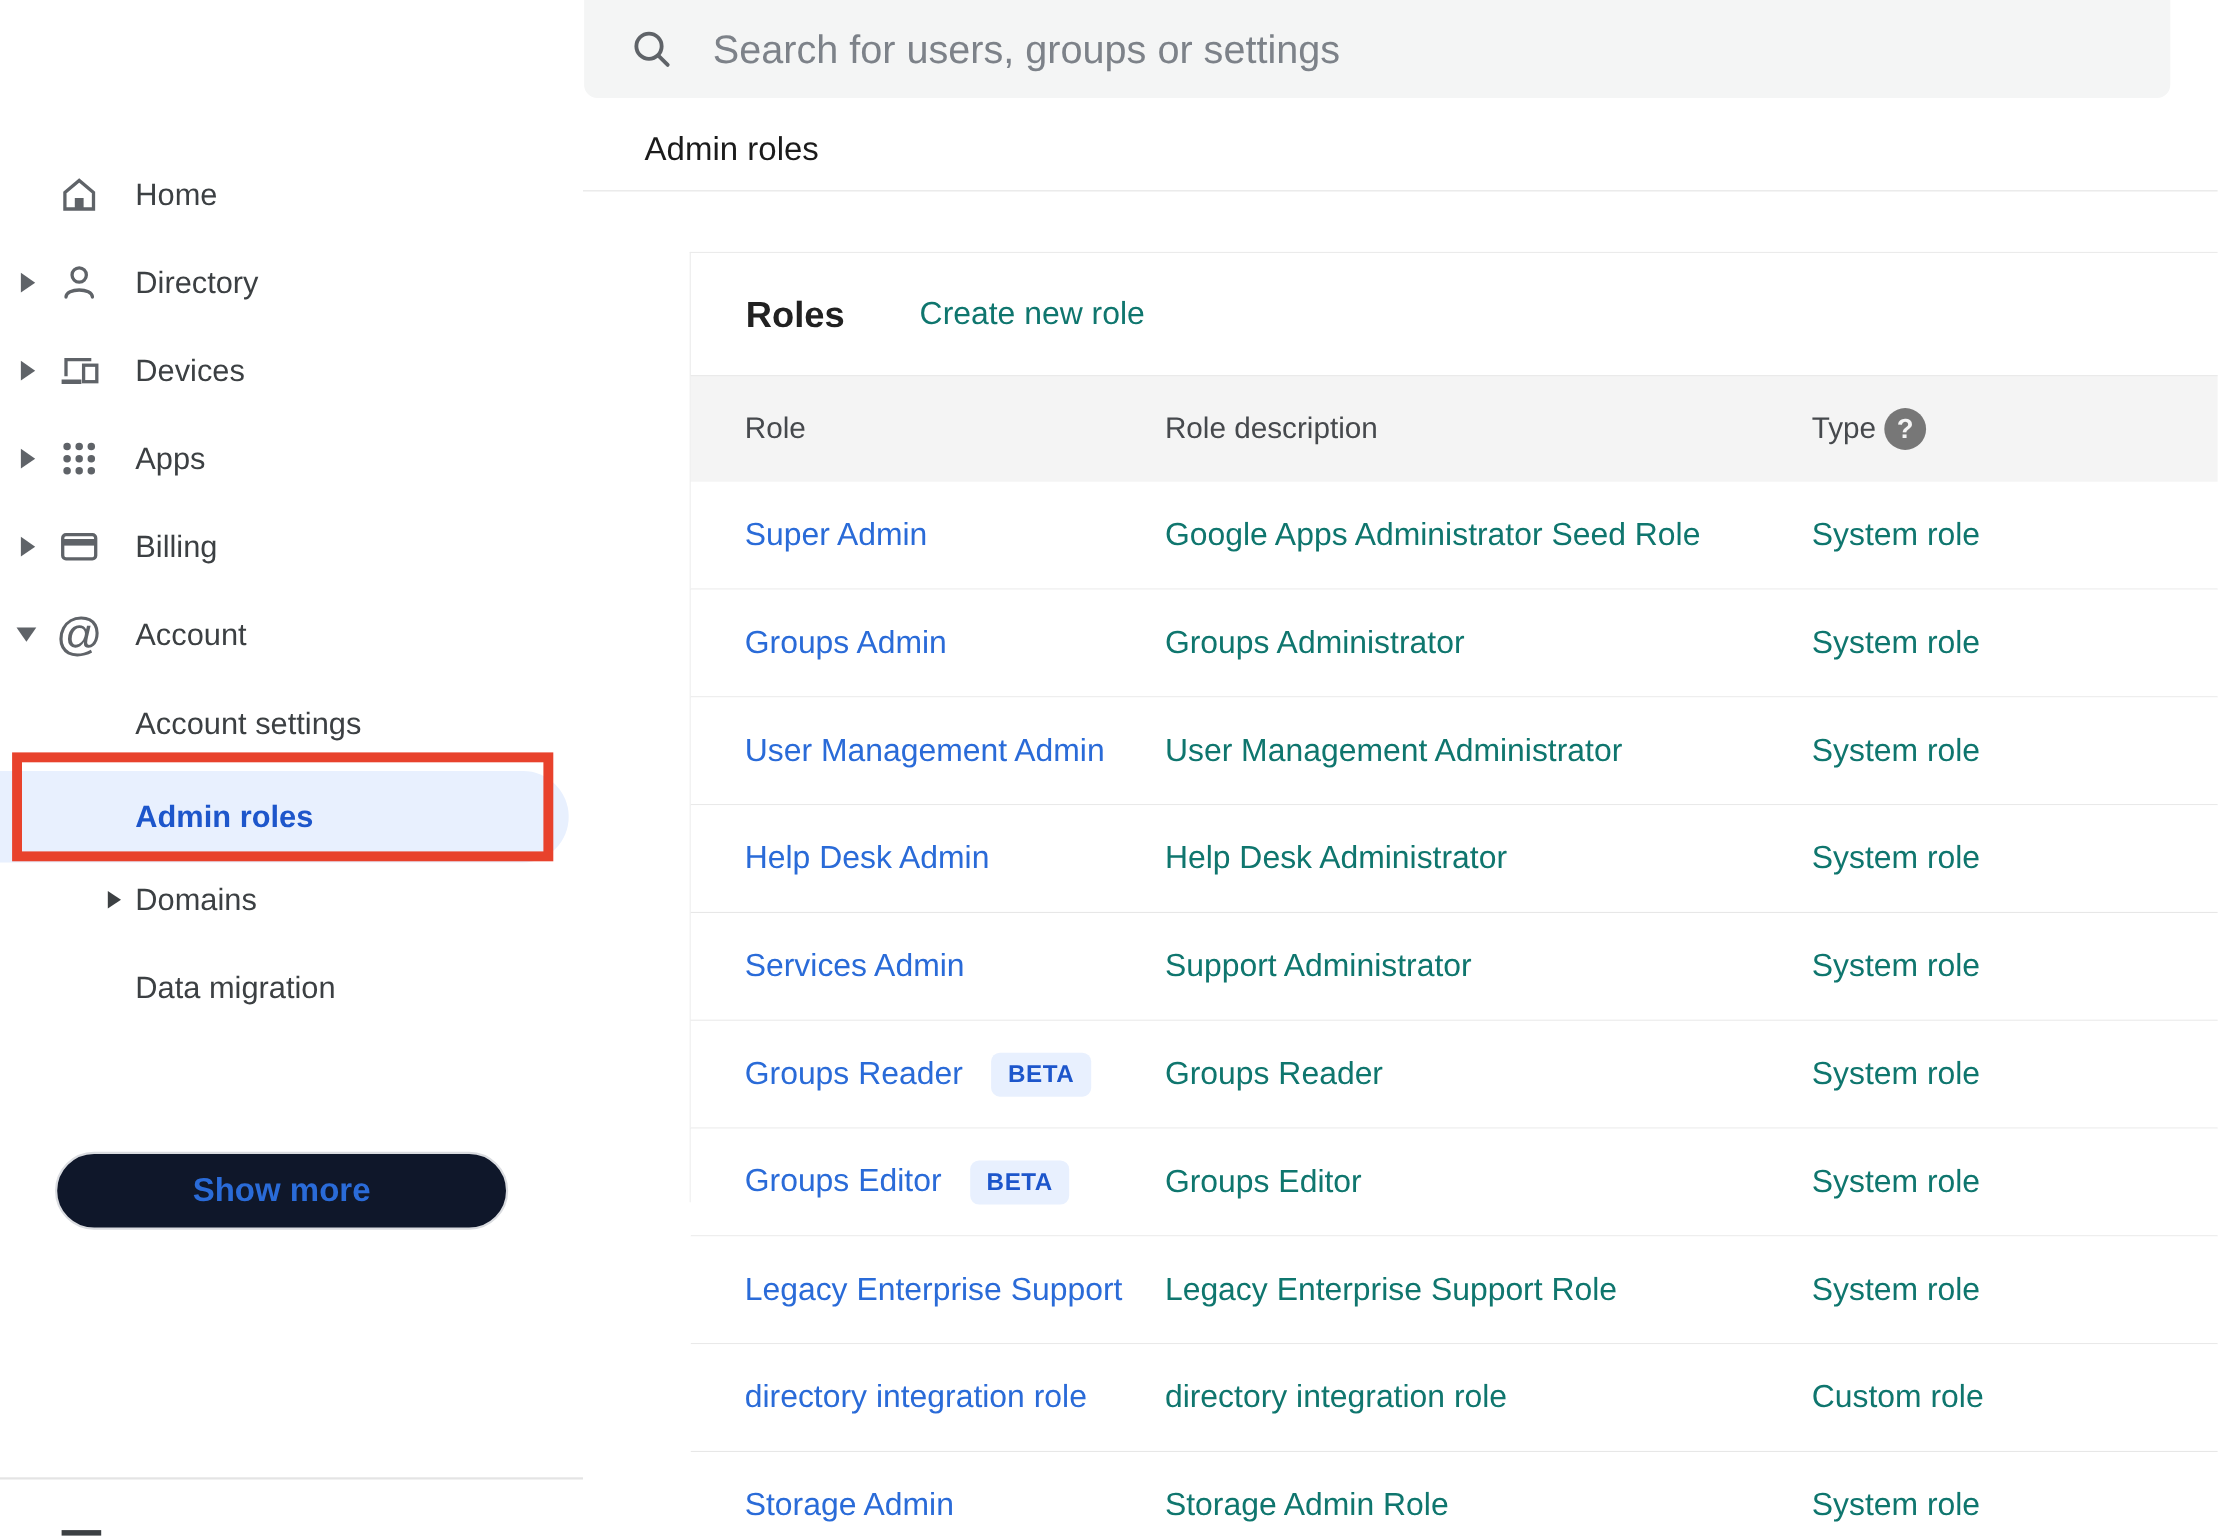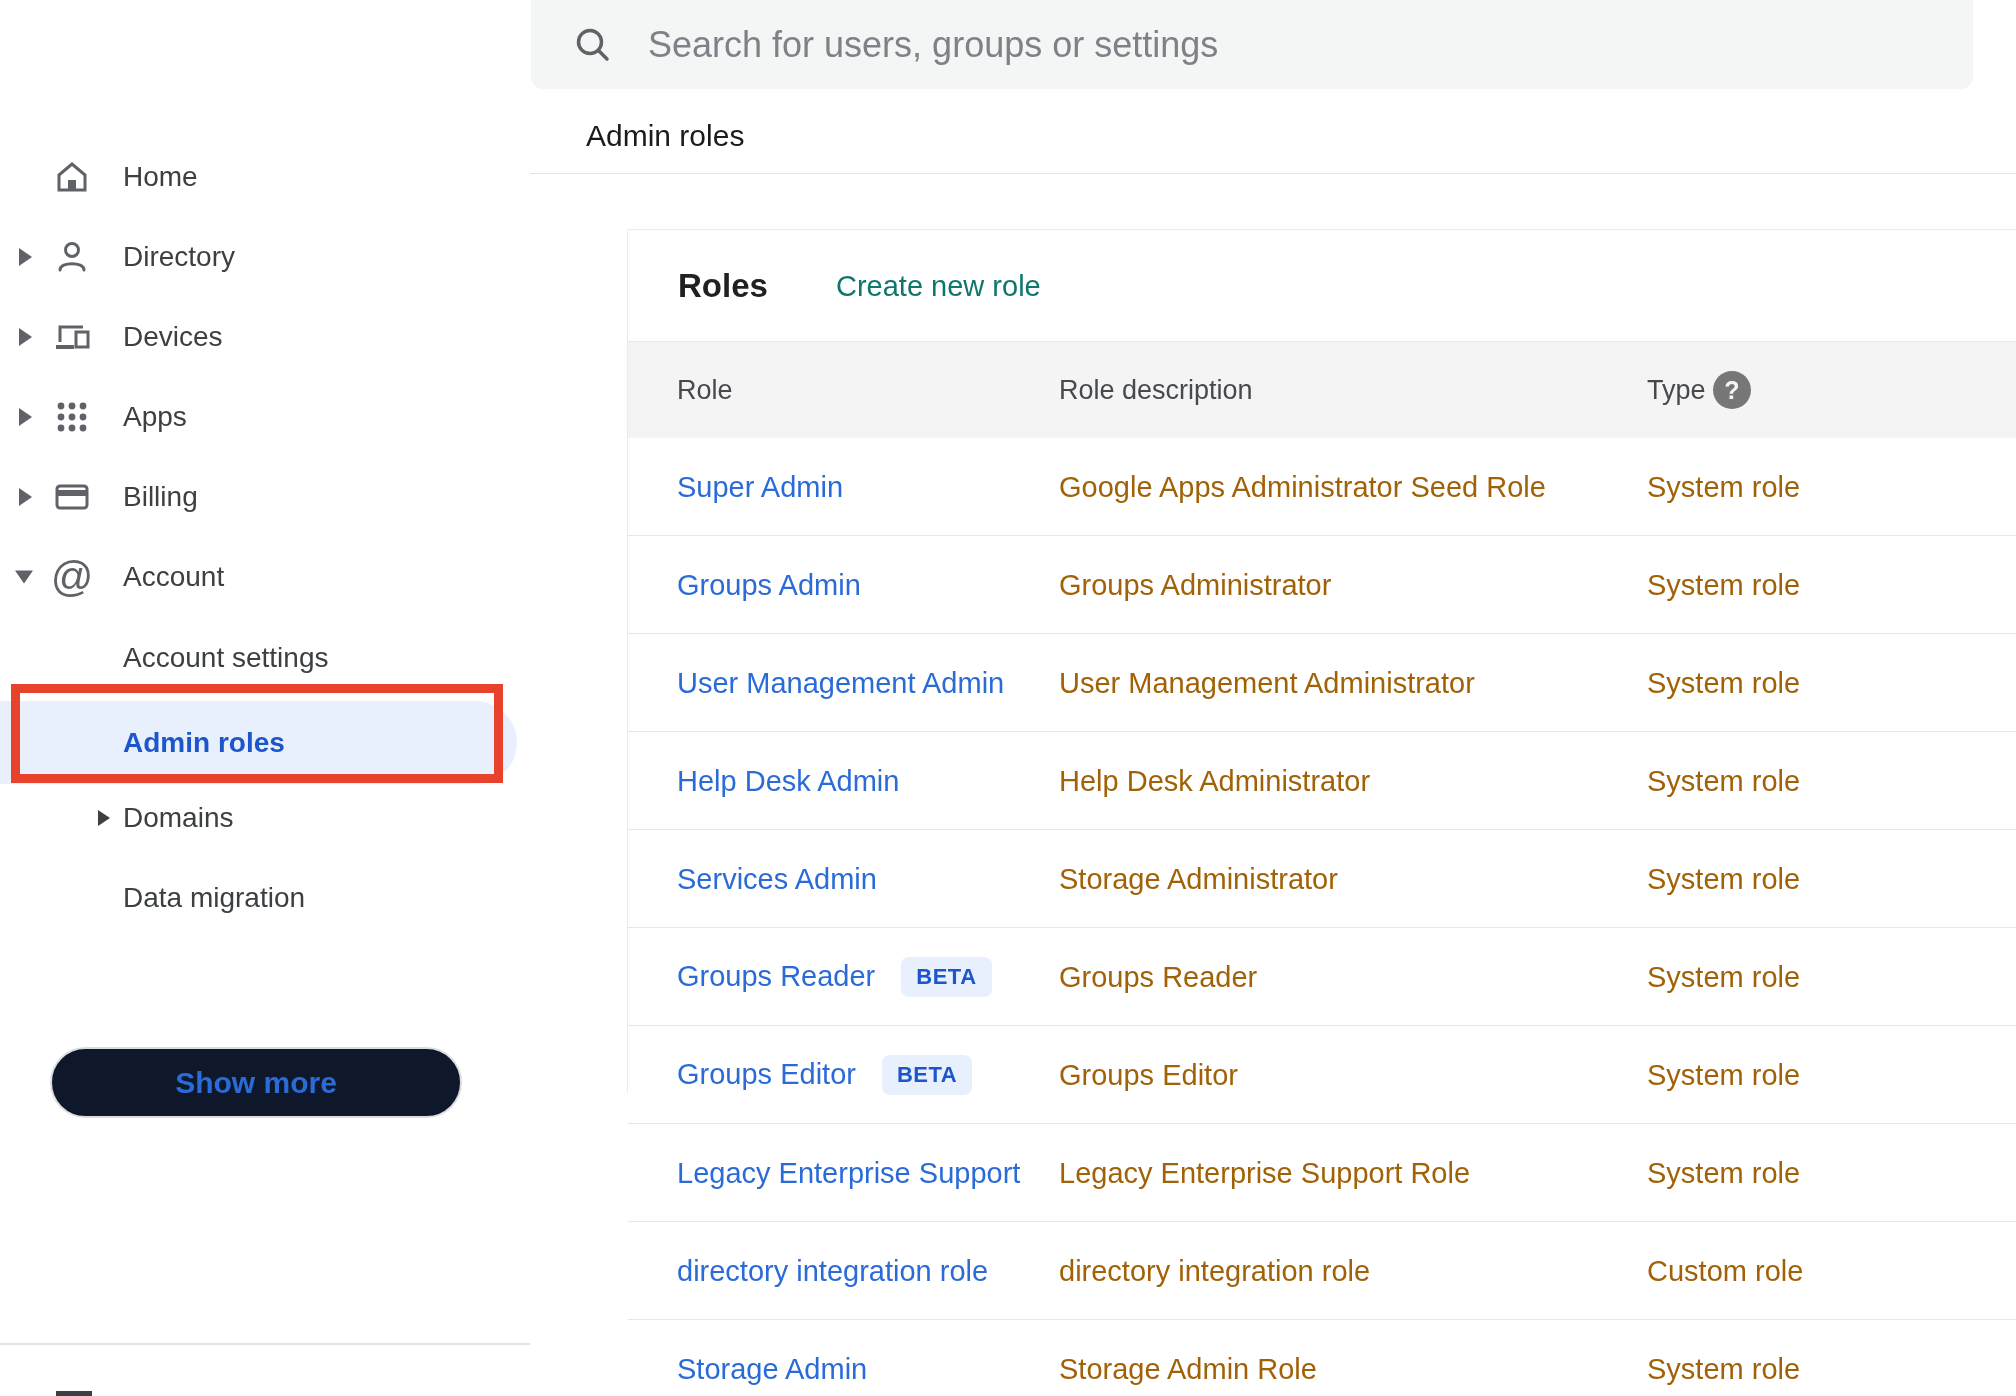--- a/index.html
+++ b/index.html
@@ -60,21 +60,21 @@
   .t-head .col { position:absolute; top:50%; transform:translateY(-50%); font-size:27px; color:#46494d; }
   .c1 { left:49px; } .c2 { left:431px; } .c3 { left:1019px; }
   .help-circle { position:absolute; left:1085px; top:50%; transform:translateY(-50%);
                  width:38px; height:38px; border-radius:50%; background:#777;
                  color:#f4f4f4; font-size:25px; font-weight:bold; text-align:center; line-height:38px; cursor:pointer; }
 
   .t-row { position:relative; height:98px; border-bottom:1px solid #e7e7e7; background:#fff; }
   .t-row .cell { position:absolute; top:50%; transform:translateY(-50%); font-size:29px; white-space:nowrap; }
   .role-cell { display:flex; align-items:center; }
   .role-link { color:#2a6bd8; cursor:pointer; text-decoration:none; }
-  .cell.desc, .cell.type { color:#a16207; }
+  .cell.desc, .cell.type { color:#0f766e; }
   .beta-badge { display:inline-block; margin-left:26px; padding:7px 15px; border-radius:8px;
                 background:#e8f0fe; color:#1d56cb; font-size:22px; font-weight:bold; letter-spacing:0.5px; }
 
   svg { display:block; }
 </style>
 </head>
 <body>
 
 <div class="sidebar">
 
@@ -229,21 +229,21 @@
         <a class="role-link">Help Desk Admin</a>
       </span>
     <span class="cell c2 desc">Help Desk Administrator</span>
     <span class="cell c3 type">System role</span>
   </div>
 
   <div class="t-row">
     <span class="cell c1 role-cell">
         <a class="role-link">Services Admin</a>
       </span>
-    <span class="cell c2 desc">Storage Administrator</span>
+    <span class="cell c2 desc">Support Administrator</span>
     <span class="cell c3 type">System role</span>
   </div>
 
   <div class="t-row">
     <span class="cell c1 role-cell">
       <a class="role-link">Groups Reader</a>
       <span class="beta-badge">BETA</span>
     </span>
     <span class="cell c2 desc">Groups Reader</span>
     <span class="cell c3 type">System role</span>

